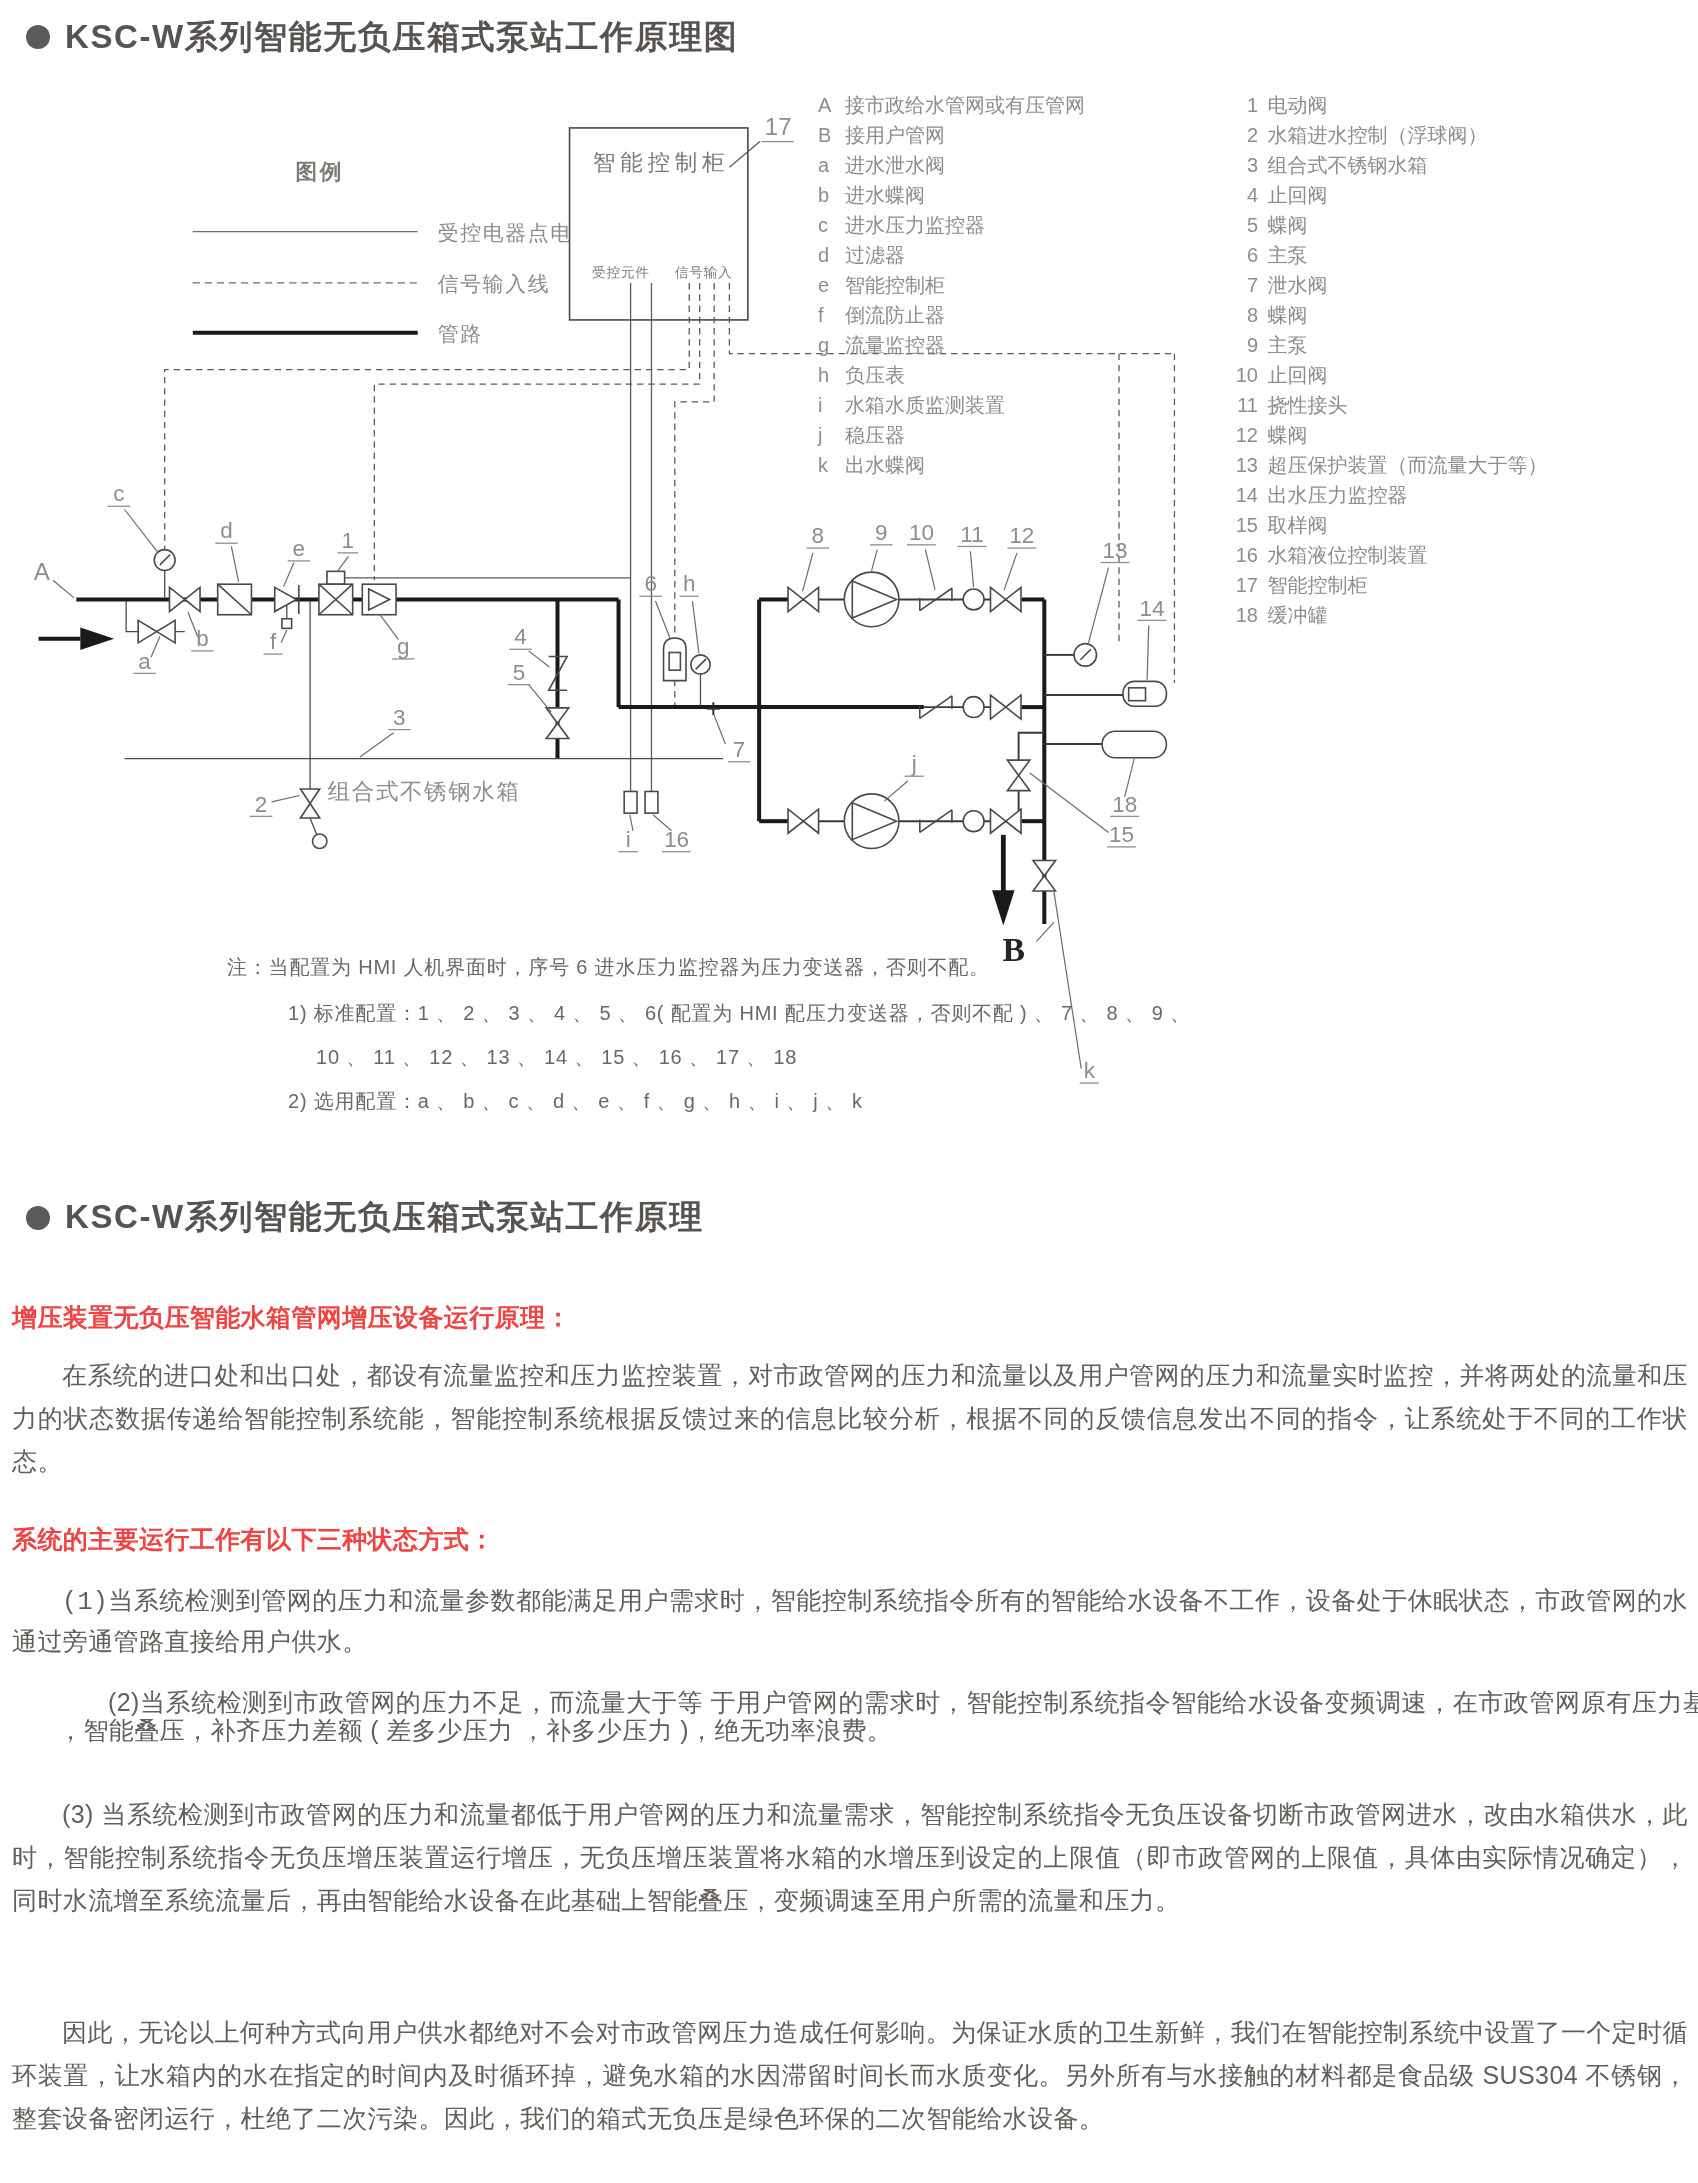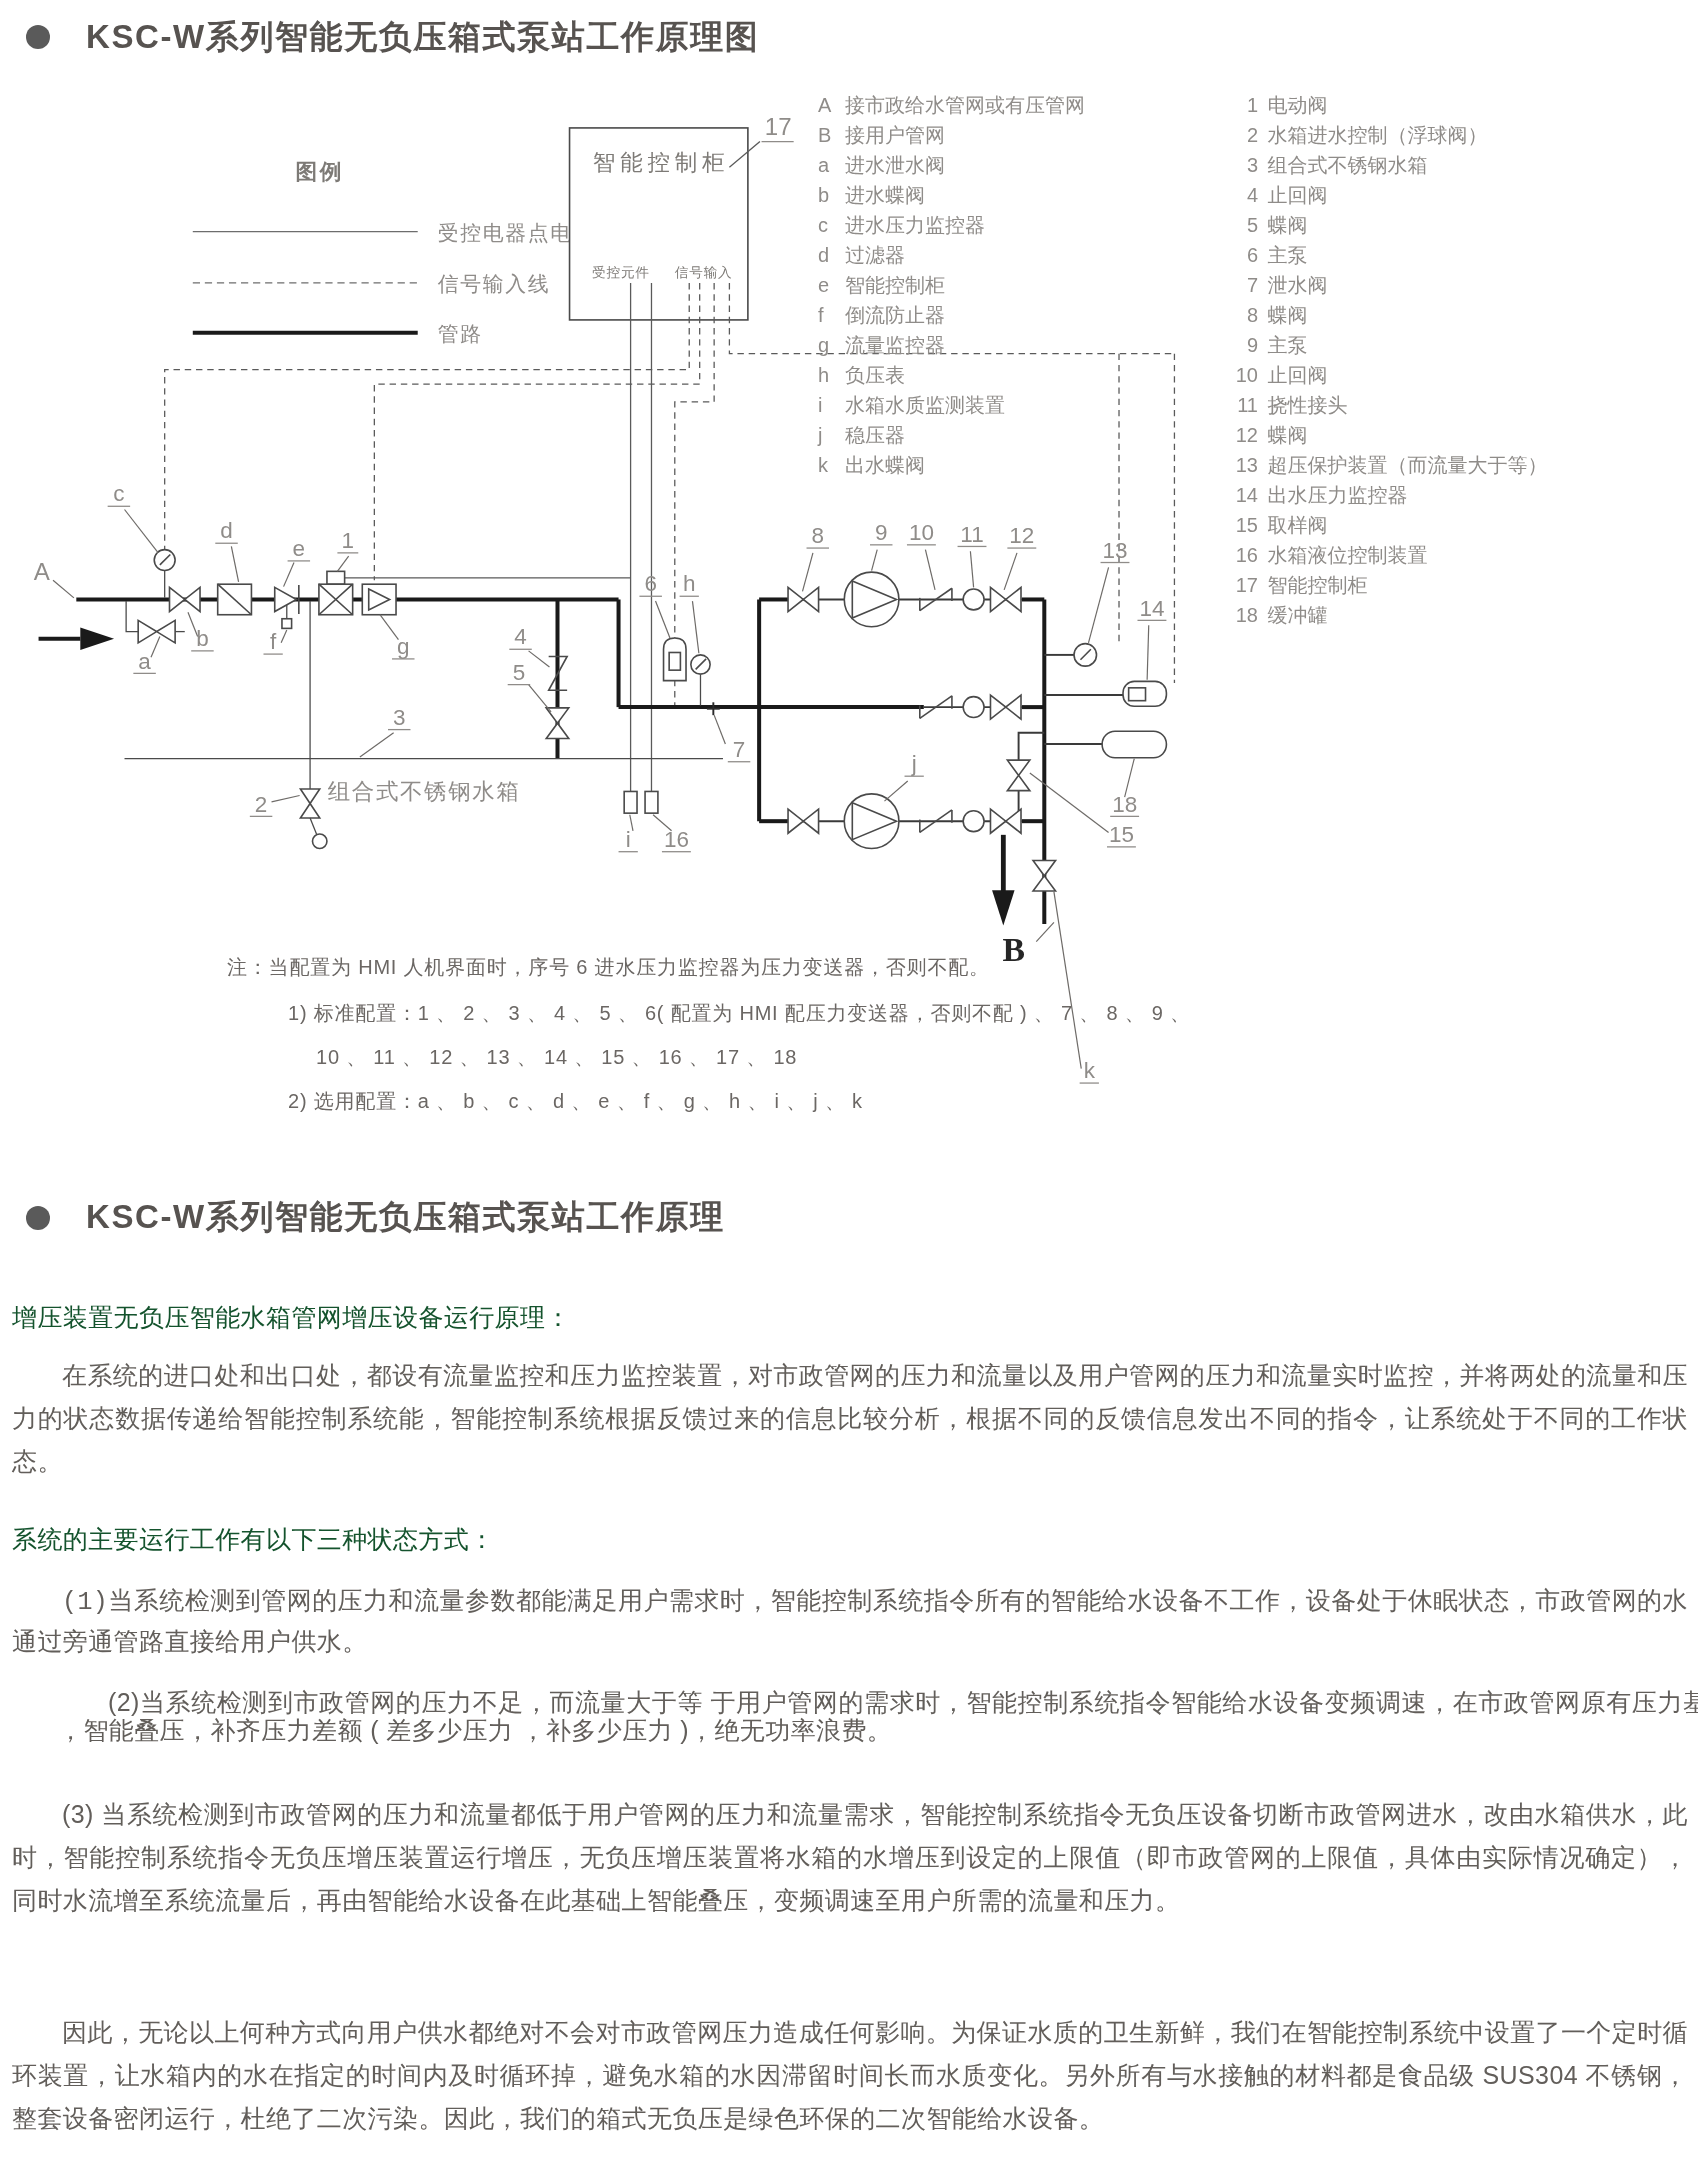--- a/index.html
+++ b/index.html
@@ -1,34 +1,34 @@
 <!DOCTYPE html>
 <html style="font-size:13px"><head>
 <meta charset="utf-8">
 <style>
   html,body{margin:0;padding:0;background:#ffffff;}
   body{width:1699px;height:2183px;position:relative;overflow:hidden;
        font-family:"Liberation Sans","DejaVu Sans",sans-serif;color:#5f5b57;}
   .abs{position:absolute;}
   
-  .sec-header{display:flex;align-items:center;gap:36px;}
+  .sec-header{display:flex;align-items:center;gap:15px;}
   .bullet{width:24px;height:24px;border-radius:50%;background:#5a5a5a;flex:0 0 auto;}
   .sec-title{font-size:33px;font-weight:bold;color:#575350;letter-spacing:1.6px;}
   
   .leglist{font-size:20px;color:#8f8c89;line-height:30px;white-space:nowrap;}
   .leglist .row{display:flex;}
   .leglist.let .k{width:27px;flex:0 0 auto;}
   .leglist.num .k{width:35px;text-align:right;margin-right:9.6px;flex:0 0 auto;}
   
   .note-line{position:absolute;font-size:20px;color:#6b6764;white-space:nowrap;letter-spacing:0.8px;}
   
   .bodyblock{position:absolute;left:12px;width:1676px;font-size:25px;color:#625e5a;
              text-align:justify;letter-spacing:0.4px;}
   .bodyblock.indent{text-indent:2em;}
-  .bold-head{font-weight:normal;color:#14532d;}
+  .bold-head{font-weight:bold;color:#ef4444;}
   svg text{font-family:"Liberation Sans","DejaVu Sans",sans-serif;}
   .dlbl{font-size:28px;fill:#8f8c89;}
   .dlbl2{font-size:30px;fill:#8f8c89;}
   .cabt{font-size:28px;fill:#7d7a76;letter-spacing:6px;}
   .cabs{font-size:17px;fill:#7d7a76;letter-spacing:1px;}
   .legt{font-size:27px;fill:#7d7a76;font-weight:bold;letter-spacing:3px;}
   .legl{font-size:26px;fill:#8f8c89;letter-spacing:2px;}
   .tankt{font-size:28px;fill:#8f8c89;letter-spacing:2px;}
   .portB{font-size:42px;font-weight:bold;fill:#262626;font-family:"Liberation Serif",serif;}
 </style>

